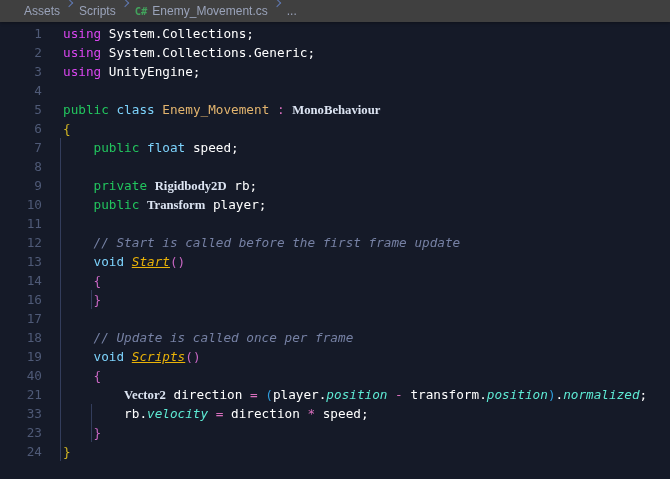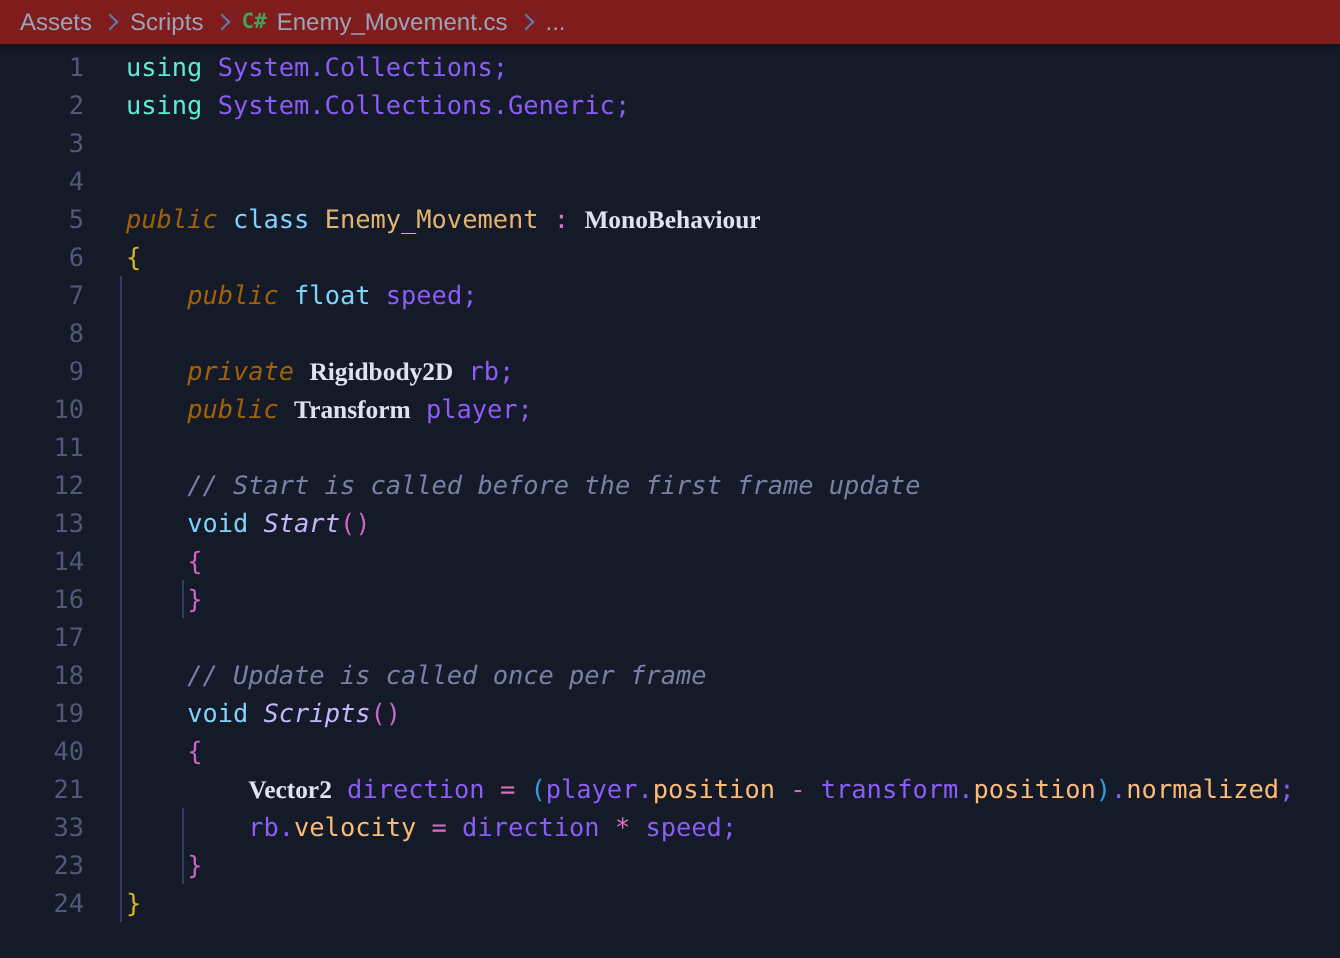--- a/index.html
+++ b/index.html
@@ -4,22 +4,22 @@
 <style>
   html,body{margin:0;padding:0;}
   body{
     width:670px;height:479px;overflow:hidden;
     background:#151a28;
     font-family:"Liberation Sans", sans-serif;
     -webkit-font-smoothing:antialiased;
   }
   
   .breadcrumb{
-    height:22px;display:flex;align-items:center;
-    padding-left:10px;background:#7f1d1d;
+    height:22px;display:flex;
+    padding-left:24px;background:#404040;
     font-size:12px;color:#9aa3ba;white-space:nowrap;
     box-shadow:0 1px 3px rgba(0,0,0,0.35);
     position:relative;z-index:2;
   }
   .crumb{display:flex;align-items:center;cursor:pointer;}
   .chev{
     width:5px;height:5px;border-right:1.4px solid #6079b3;border-top:1.4px solid #6079b3;
     transform:rotate(45deg);margin:0 7px 0 6px;flex:0 0 auto;
   }
   .cs-icon{
@@ -34,29 +34,29 @@
     font-size:12.7px;line-height:19px;
   }
   .line{display:flex;height:19px;cursor:text;}
   .ln{
     flex:0 0 42px;width:42px;text-align:right;
     color:#4f5a77;user-select:none;
   }
   .code{padding-left:21px;white-space:pre;color:#d6deeb;}
   .guide{position:absolute;width:1px;background:#333d5c;z-index:0;}
   
-  .tk-pl  {color:#8b5cf6;}
-  .tk-kw  {color:#5eead4;text-align:center;}
-  .tk-mod {color:#a16207;font-style:italic;}
+  .tk-pl  {color:#ffffff;}
+  .tk-kw  {color:#d946ef;text-align:center;}
+  .tk-mod {color:#22c55e;}
   .tk-kw2 {color:#7dd3fc;}
   .tk-op  {color:#d96fbe;}
   .tk-typ {color:#dce4f2;font-weight:600;font-family:Liberation Serif, serif;}
   .tk-cls {color:#e2b46e;}
-  .tk-fn  {color:#c4b5fd;font-style:italic;}
-  .tk-prop{color:#fdba74;}
+  .tk-fn  {color:#eab308;font-style:italic;text-decoration:underline;}
+  .tk-prop{color:#5eead4;font-style:italic;}
   .tk-cm  {color:#7681a4;font-style:italic;}
   .tk-b1  {color:#d4b723;}
   .tk-b2  {color:#ca67c4;}
   .tk-b3  {color:#2f9ede;}
 </style>
 </head>
 <body>
 
 <div class="breadcrumb" id="breadcrumb">
     <span class="crumb">
@@ -81,20 +81,21 @@
     <div class="line">
       <div class="ln">1</div>
       <div class="code"><span class="tk-kw">using</span><span class="tk-pl"> System.Collections;</span></div>
     </div>
     <div class="line">
       <div class="ln">2</div>
       <div class="code"><span class="tk-kw">using</span><span class="tk-pl"> System.Collections.Generic;</span></div>
     </div>
     <div class="line">
       <div class="ln">3</div>
+      <div class="code"><span class="tk-kw">using</span><span class="tk-pl"> UnityEngine;</span></div>
     </div>
     <div class="line">
       <div class="ln">4</div>
       <div class="code"></div>
     </div>
     <div class="line">
       <div class="ln">5</div>
       <div class="code"><span class="tk-mod">public</span><span class="tk-pl"> </span><span class="tk-kw2">class</span><span class="tk-pl"> </span><span class="tk-cls">Enemy_Movement</span><span class="tk-pl"> </span><span class="tk-op">:</span><span class="tk-pl"> </span><span class="tk-typ">MonoBehaviour</span></div>
     </div>
     <div class="line">

